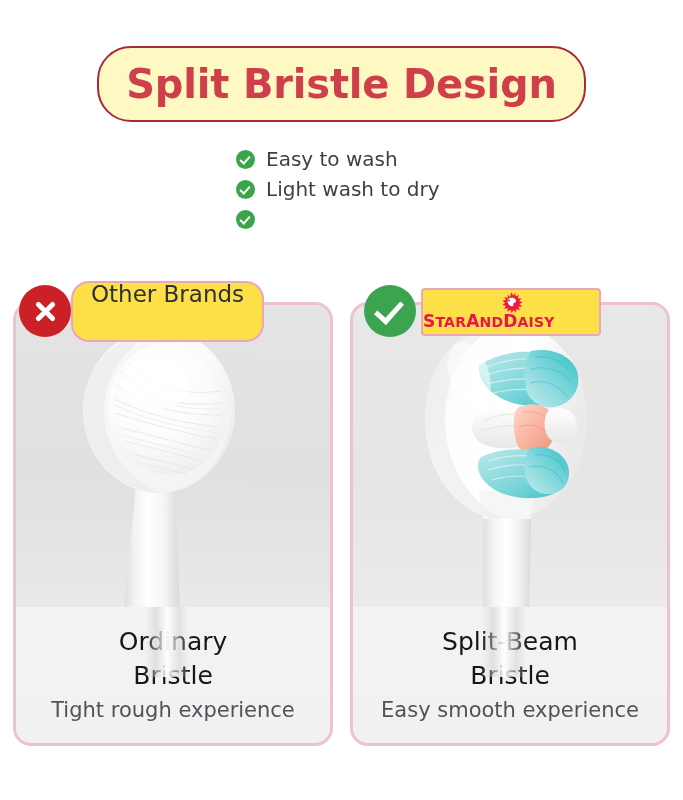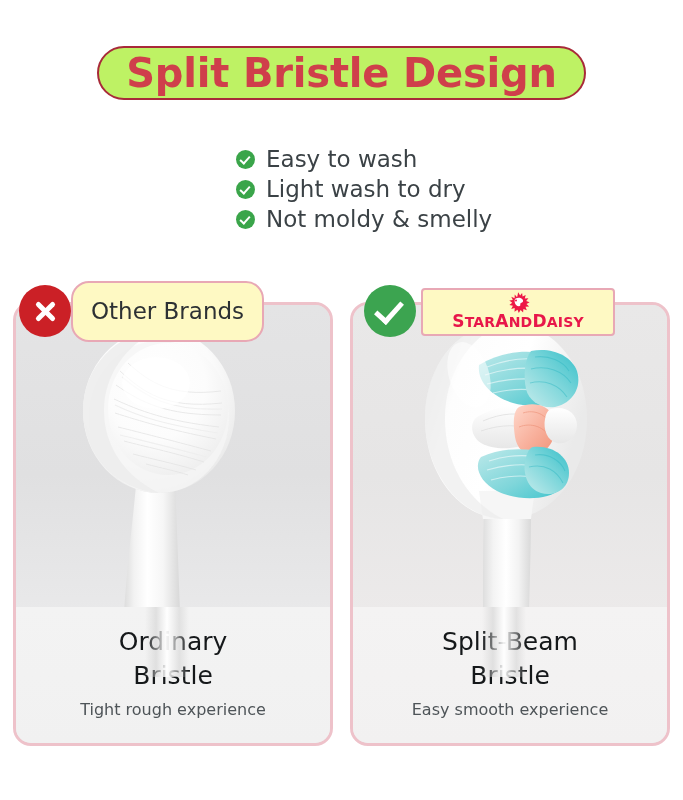--- a/index.html
+++ b/index.html
@@ -15,25 +15,25 @@
     font-family: "DejaVu Sans", sans-serif;
     -webkit-font-smoothing: antialiased;
   }
 
   
   #title-banner {
     position: absolute;
     left: 97px;
     top: 46px;
     width: 489px;
-    height: 54px;
+    height: 76px;
     box-sizing: border-box;
     border: 2px solid #a82a39;
     border-radius: 34px;
-    background: #bef264;
+    background: #fef9c3;
     display: flex;
     align-items: center;
     justify-content: center;
   }
   #title-text {
     font-size: 40px;
     font-weight: bold;
     color: #cf3f4b;
     letter-spacing: -0.2px;
     line-height: 1;
@@ -66,21 +66,21 @@
     position: absolute;
     left: 6px;
     top: 4px;
     width: 4px;
     height: 8px;
     border: solid #ffffff;
     border-width: 0 2px 2px 0;
     transform: rotate(42deg);
   }
   .feature-label {
-    font-size: 23px;
+    font-size: 20px;
     color: #3b4246;
     line-height: 1;
     white-space: nowrap;
   }
 
   
   .card {
     position: absolute;
     top: 302px;
     width: 320px;
@@ -126,21 +126,21 @@
   }
 
   .bristle-title {
     font-size: 25px;
     color: #15181a;
     line-height: 34px;
     margin-top: 18px;
     white-space: nowrap;
   }
   .bristle-sub {
-    font-size: 16px;
+    font-size: 21px;
     color: #4e5458;
     line-height: 26px;
     margin-top: 4px;
     white-space: nowrap;
   }
 
   
   .verdict {
     position: absolute;
     left: 19px;
@@ -170,45 +170,44 @@
     width: 11px; height: 22px;
     border: solid #ffffff;
     border-width: 0 5px 5px 0;
     transform: rotate(42deg);
   }
 
   
   .card-badge {
     position: absolute;
     box-sizing: border-box;
-    background: #fef9c3;
+    background: #fde047;
     border: 2px solid #e8a8b5;
     border-radius: 17px;
     display: flex;
-    align-items: center;
     justify-content: center;
     z-index: 6;
   }
   #badge-other {
     left: 71px;
     top: 281px;
     width: 193px;
     height: 61px;
     border-radius: 18px;
   }
   #badge-other-label {
     font-size: 23px;
     color: #2d3134;
     line-height: 1;
     white-space: nowrap;
   }
   #badge-brand {
     left: 421px;
     top: 288px;
-    width: 194px;
+    width: 180px;
     height: 48px;
     border-radius: 4px;
     flex-direction: column;
     justify-content: flex-start;
     padding-top: 1px;
   }
   #brand-mark { display: block; margin: 0 auto; }
   #brand-name {
     font-size: 14px;
     font-weight: bold;
@@ -234,21 +233,20 @@
   <div class="feature-row">
     <span class="check-badge"></span>
     <span class="feature-label">Easy to wash</span>
   </div>
   <div class="feature-row">
     <span class="check-badge"></span>
     <span class="feature-label">Light wash to dry</span>
   </div>
   <div class="feature-row">
     <span class="check-badge"></span>
-    <span class="feature-label">Not moldy &amp; smelly</span>
   </div>
 </div>
 
 <div class="card" id="card-left">
   <div class="photo-area">
     <div class="brush-wrap">
       <svg width="314" height="308" viewBox="0 0 314 308">
         <defs>
           <radialGradient id="lheadG" cx="42%" cy="35%" r="72%">
             <stop offset="0%" stop-color="#ffffff"></stop>

